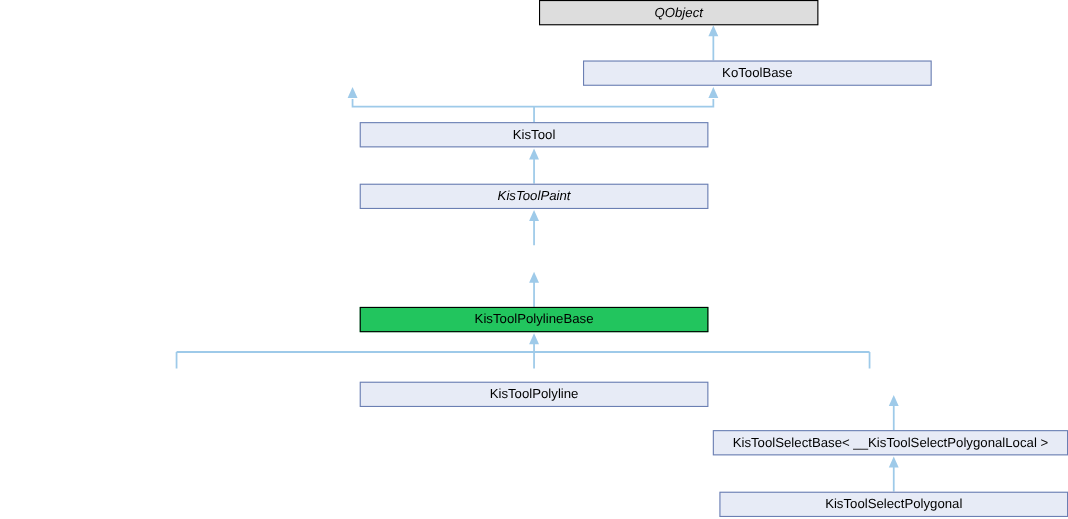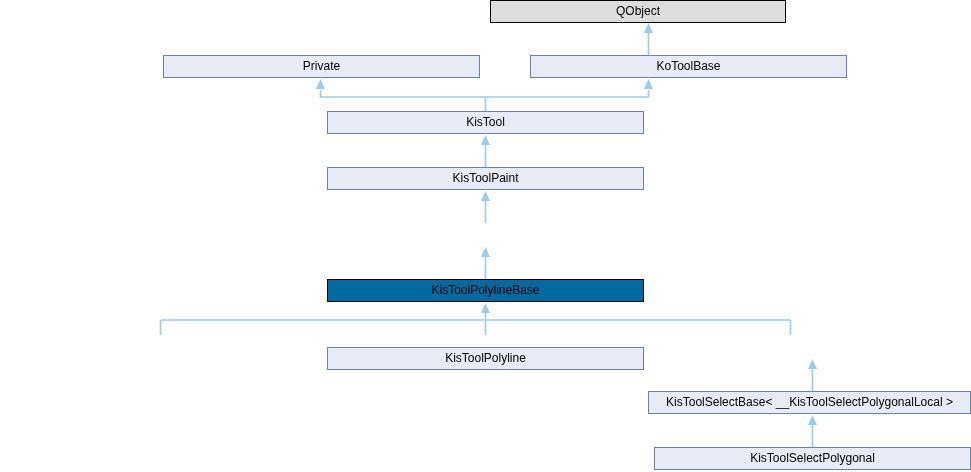--- a/index.html
+++ b/index.html
@@ -29,21 +29,21 @@
     border: 1px solid #6b7fb3;
     background: #e7ebf6;
     cursor: pointer;
   }
   .node.root {
     border: 1px solid #000000;
     background: #dddddd;
   }
   .node.current {
     border: 1px solid #000000;
-    background: #0369a1;
+    background: #22c55e;
   }
   .node-label {
     display: block;
     pointer-events: none;
   }
   svg.edges {
     position: absolute;
     left: 0;
     top: 0;
     width: 971px;
@@ -113,37 +113,34 @@
       <line x1="812.5" y1="391" x2="812.5" y2="367"></line>
       <polygon class="arrowhead" points="812.5,359 817,369 808,369"></polygon>
     </g>
 
     <g>
       <line x1="812.5" y1="447" x2="812.5" y2="423"></line>
       <polygon class="arrowhead" points="812.5,415 817,425 808,425"></polygon>
     </g>
   </svg>
 
-  <div class="node root" style="left:490px; top:0px; width:296px;">
+  <div class="node root" style="left:490px; top:0px; width:254px;font-style:italic;">
     <span class="node-label">QObject</span>
   </div>
 
-  <div class="node" style="left:163px; top:55px; width:317px;">
-    <span class="node-label">Private</span>
-  </div>
 
   <div class="node" style="left:490px; top:55px; width:317px;margin-left:40px;">
     <span class="node-label">KoToolBase</span>
   </div>
 
   <div class="node" style="left:327px; top:111px; width:317px;">
     <span class="node-label">KisTool</span>
   </div>
 
-  <div class="node" style="left:327px; top:167px; width:317px;">
+  <div class="node" style="left:327px; top:167px; width:317px;font-style:italic;">
     <span class="node-label">KisToolPaint</span>
   </div>
 
 
   <div class="node current" style="left:327px; top:279px; width:317px;">
     <span class="node-label">KisToolPolylineBase</span>
   </div>
 
 
   <div class="node" style="left:327px; top:335px; width:317px;margin-top:12px;">

